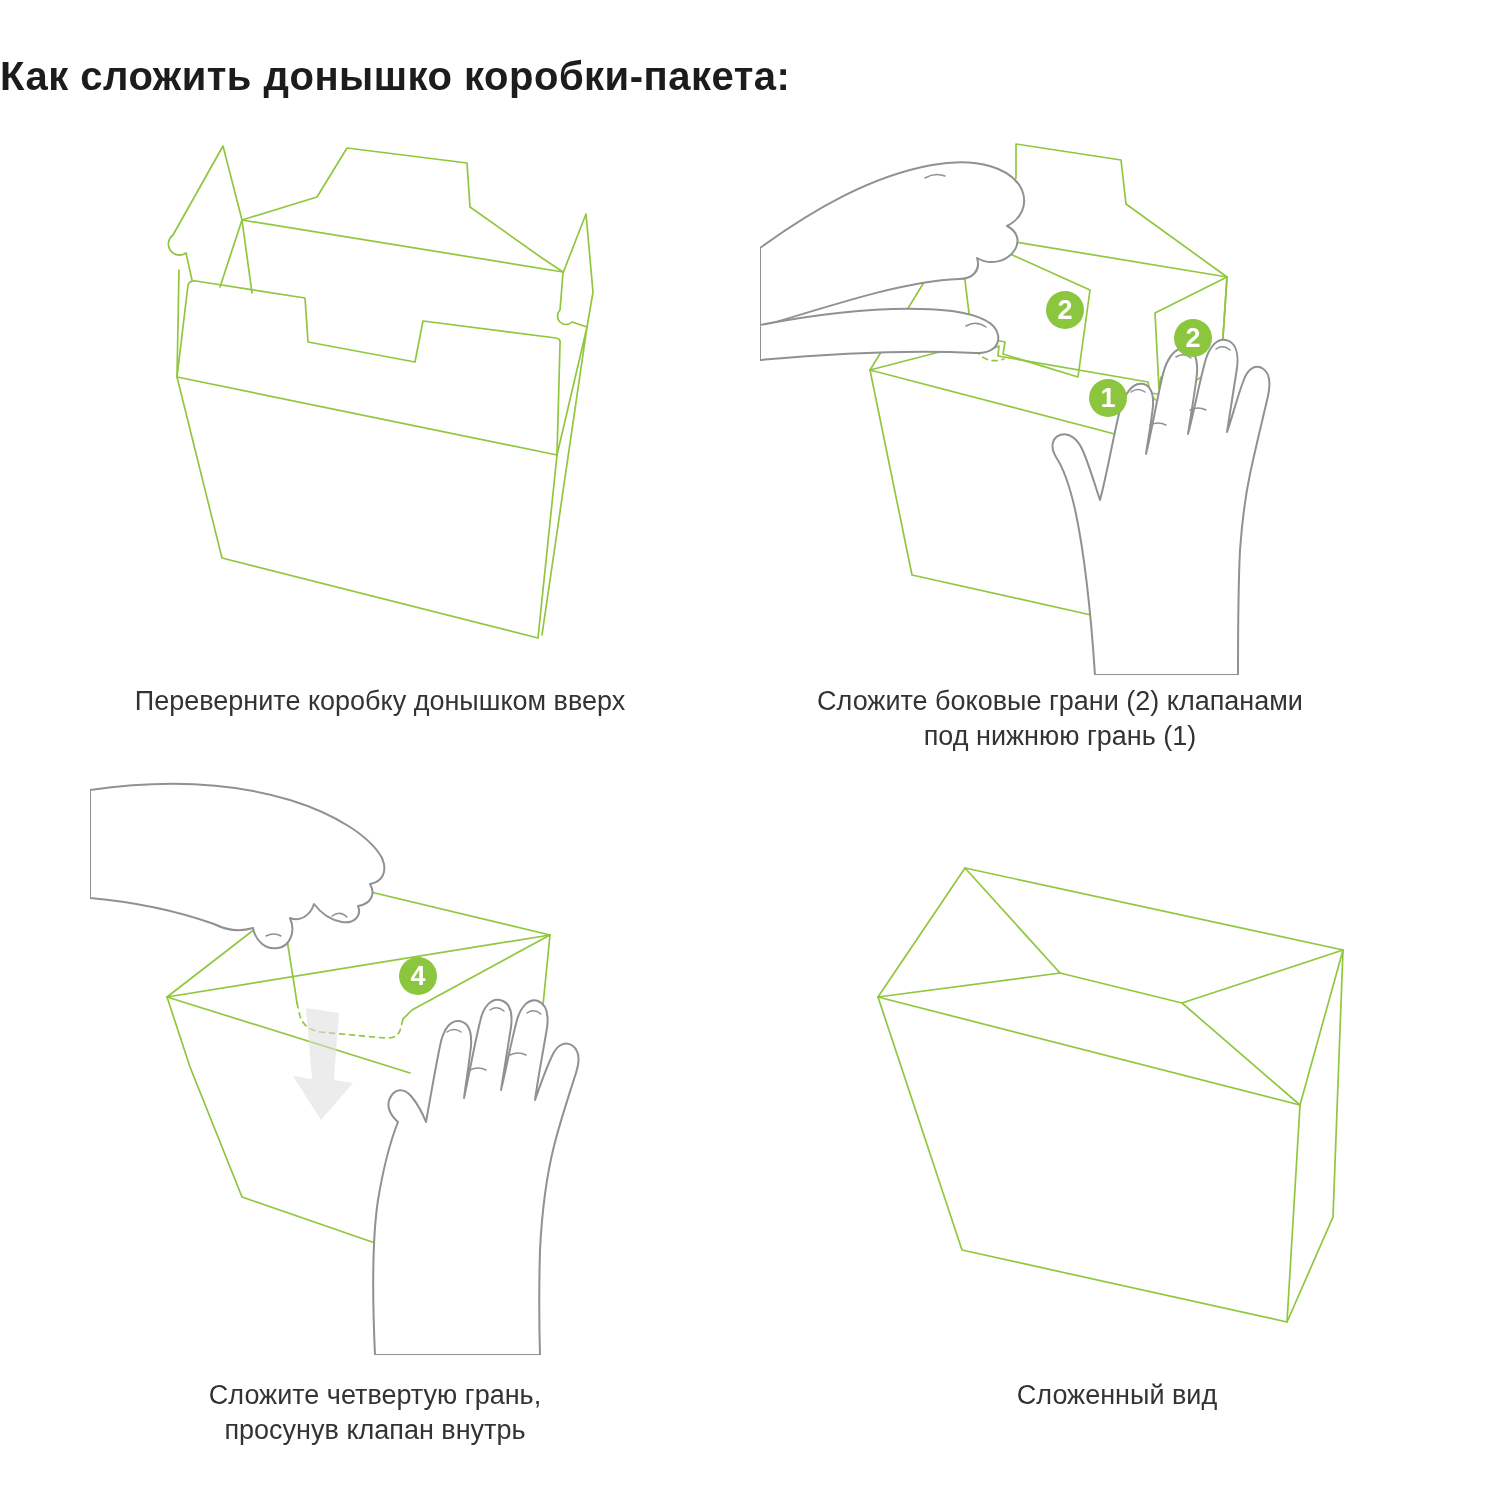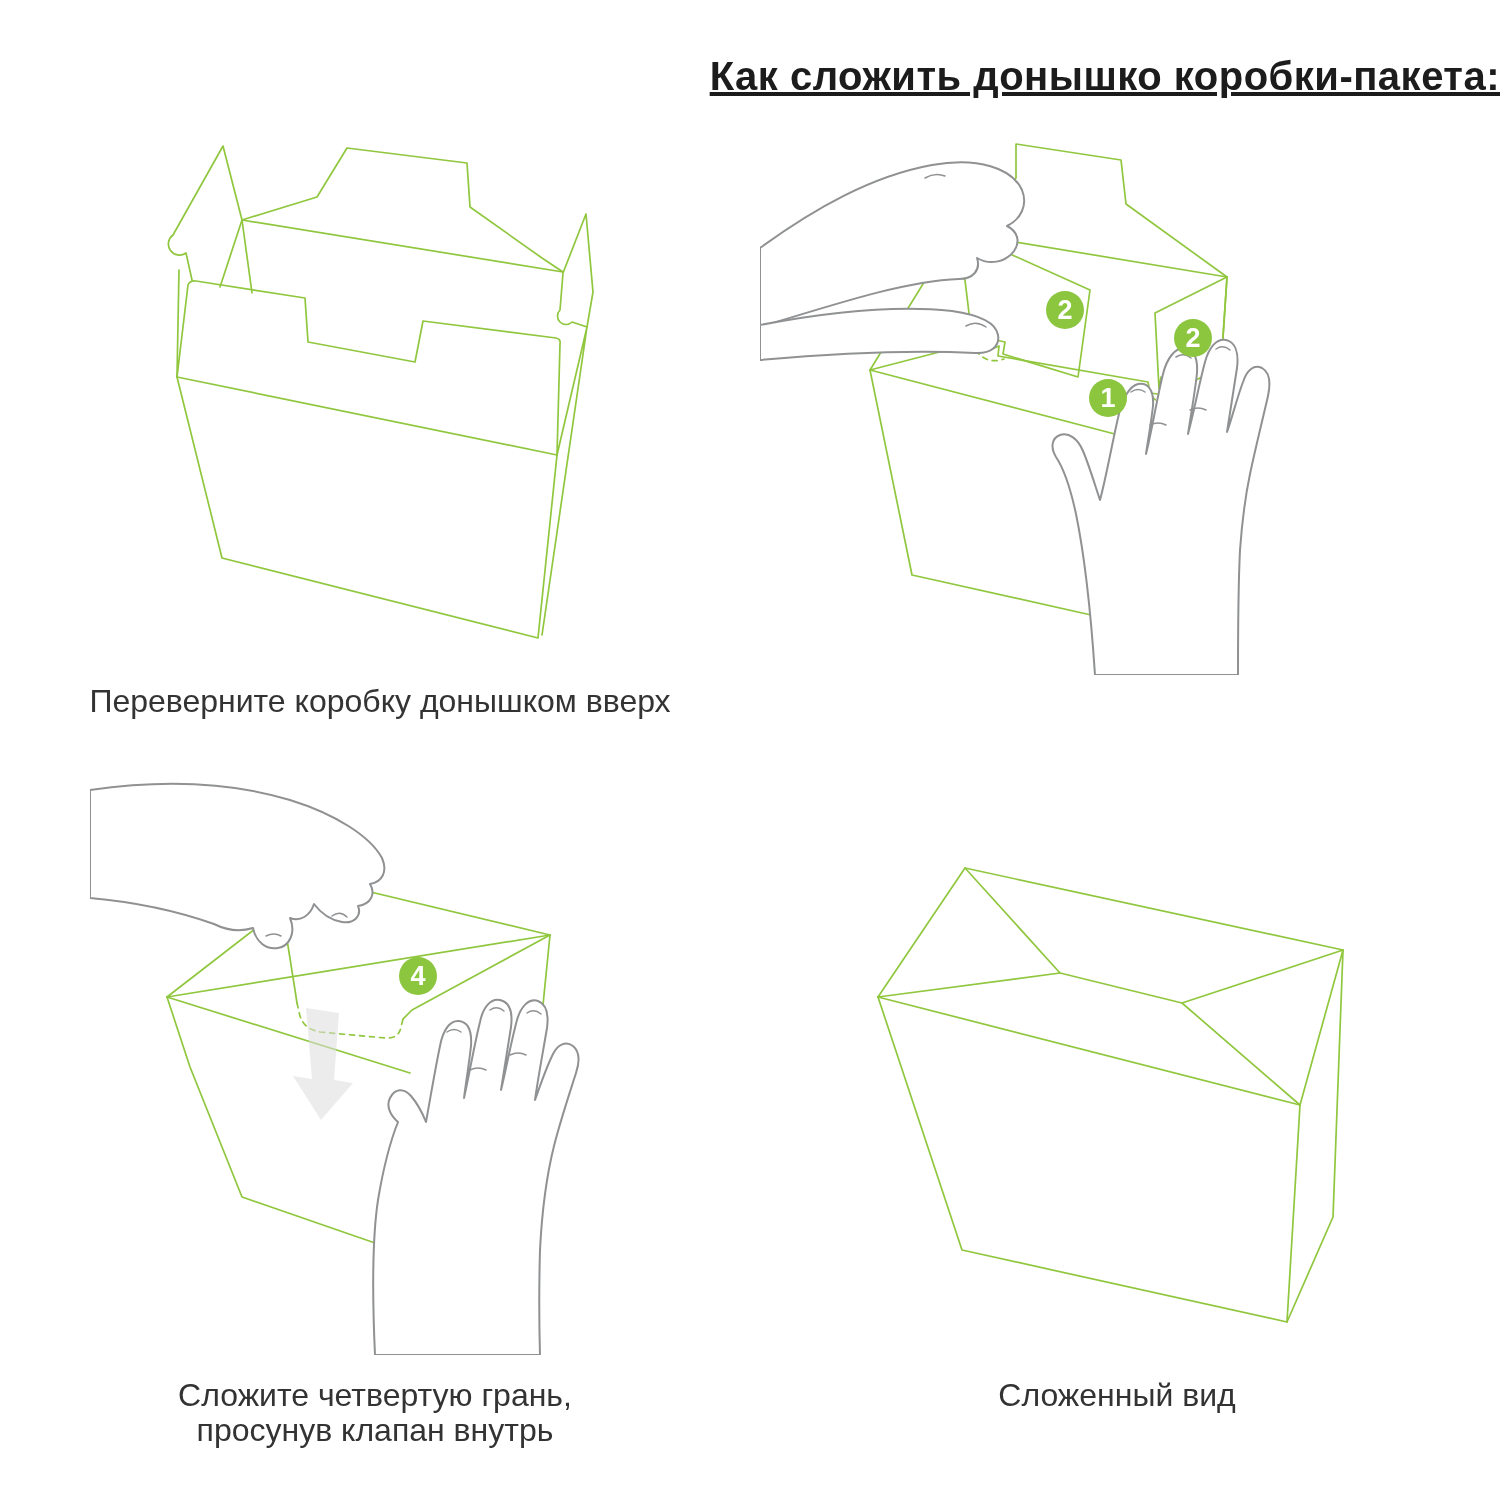--- a/index.html
+++ b/index.html
@@ -1,26 +1,26 @@
 <!DOCTYPE html>
 <html style="--line-green: #90C73E; --badge-green: #8CC63F; --hand-gray: #8F9193; --text-dark: #1C1C1C; --caption-gray: #333333; --arrow-gray: #DCDCDC;"><head>
 <meta charset="utf-8">
 <style>
   html,body{margin:0;padding:0;background:#fff;}
   .canvas{
     position:relative;width:1500px;height:1500px;background:#fff;
     font-family:"Liberation Sans",sans-serif;overflow:hidden;
   }
   .title{
-    position:absolute;left:0;top:54px;width:100%;text-align:right;
-    font-size:40px;font-weight:700;color:var(--text-dark);letter-spacing:.5px;text-decoration:underline;
+    position:absolute;left:0;top:54px;width:100%;text-align:left;
+    font-size:40px;font-weight:700;color:var(--text-dark);letter-spacing:.5px;
   }
   .panel{position:absolute;}
   .caption{
-    position:absolute;text-align:center;font-size:32px;line-height:35px;
+    position:absolute;text-align:center;font-size:27px;line-height:35px;
     color:var(--caption-gray);
   }
   .gl{fill:none;stroke:var(--line-green);stroke-width:1.7;stroke-linejoin:round;stroke-linecap:round;}
   .gd{fill:none;stroke:var(--line-green);stroke-width:1.7;stroke-dasharray:5 5;stroke-linecap:round;}
   .hand{fill:#fff;stroke:var(--hand-gray);stroke-width:2;stroke-linejoin:round;stroke-linecap:round;}
   .hline{fill:none;stroke:var(--hand-gray);stroke-width:1.5;stroke-linecap:round;}
   .badge circle{fill:var(--badge-green);}
   .badge text{
     fill:#fff;font-weight:700;font-size:27px;text-anchor:middle;
     font-family:"Liberation Sans",sans-serif;
@@ -140,20 +140,24 @@
         <path class="gl" d="M18,147 L102,400 L427,472 L440,255"></path>
         <path class="gl" d="M483,100 L473,367 L427,472"></path>
       </g>
     </svg>
   </div>
 
   <div class="caption" style="left:80px;top:684px;width:600px;">
     <div>Переверните коробку донышком вверх</div>
   </div>
 
+  <div class="caption" style="left:760px;top:684px;width:600px;">
+    <div>Сложите боковые грани (2) клапанами</div>
+    <div>под нижнюю грань (1)</div>
+  </div>
 
   <div class="caption" style="left:817px;top:1378px;width:600px;">
     <div>Сложенный вид</div>
   </div>
 
   <div class="caption" style="left:75px;top:1378px;width:600px;">
     <div>Сложите четвертую грань,</div>
     <div>просунув клапан внутрь</div>
   </div>
 

